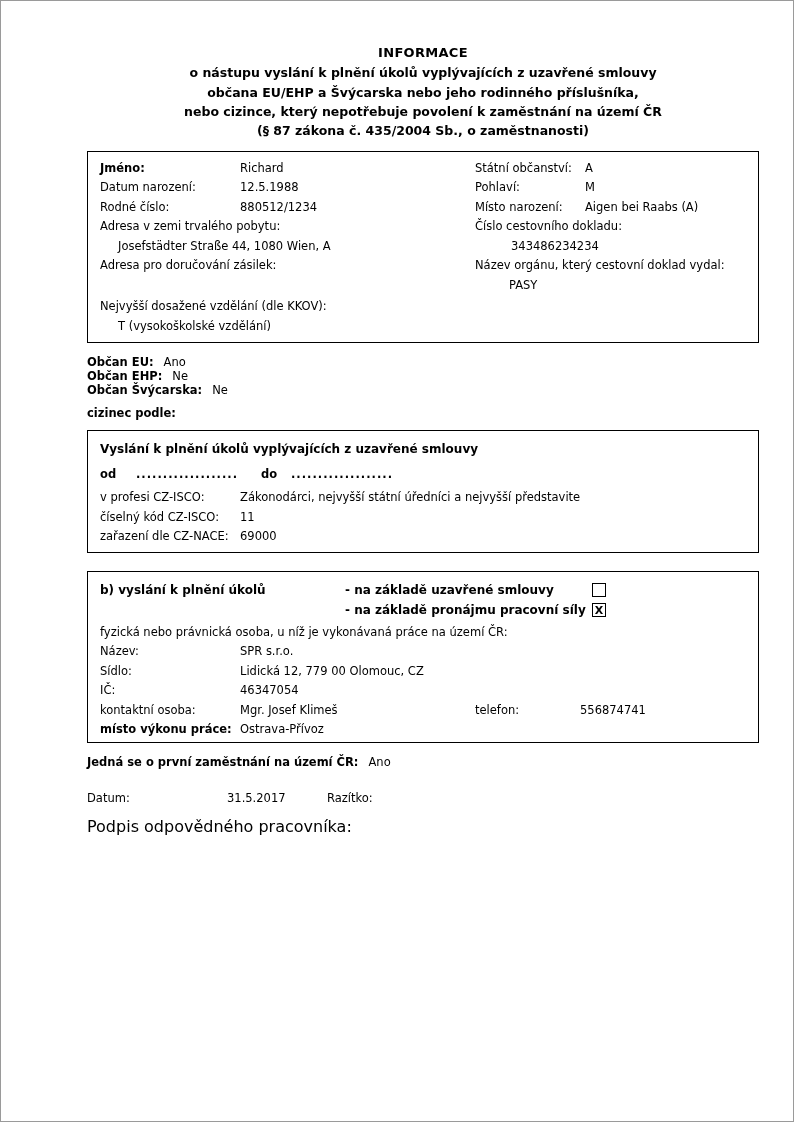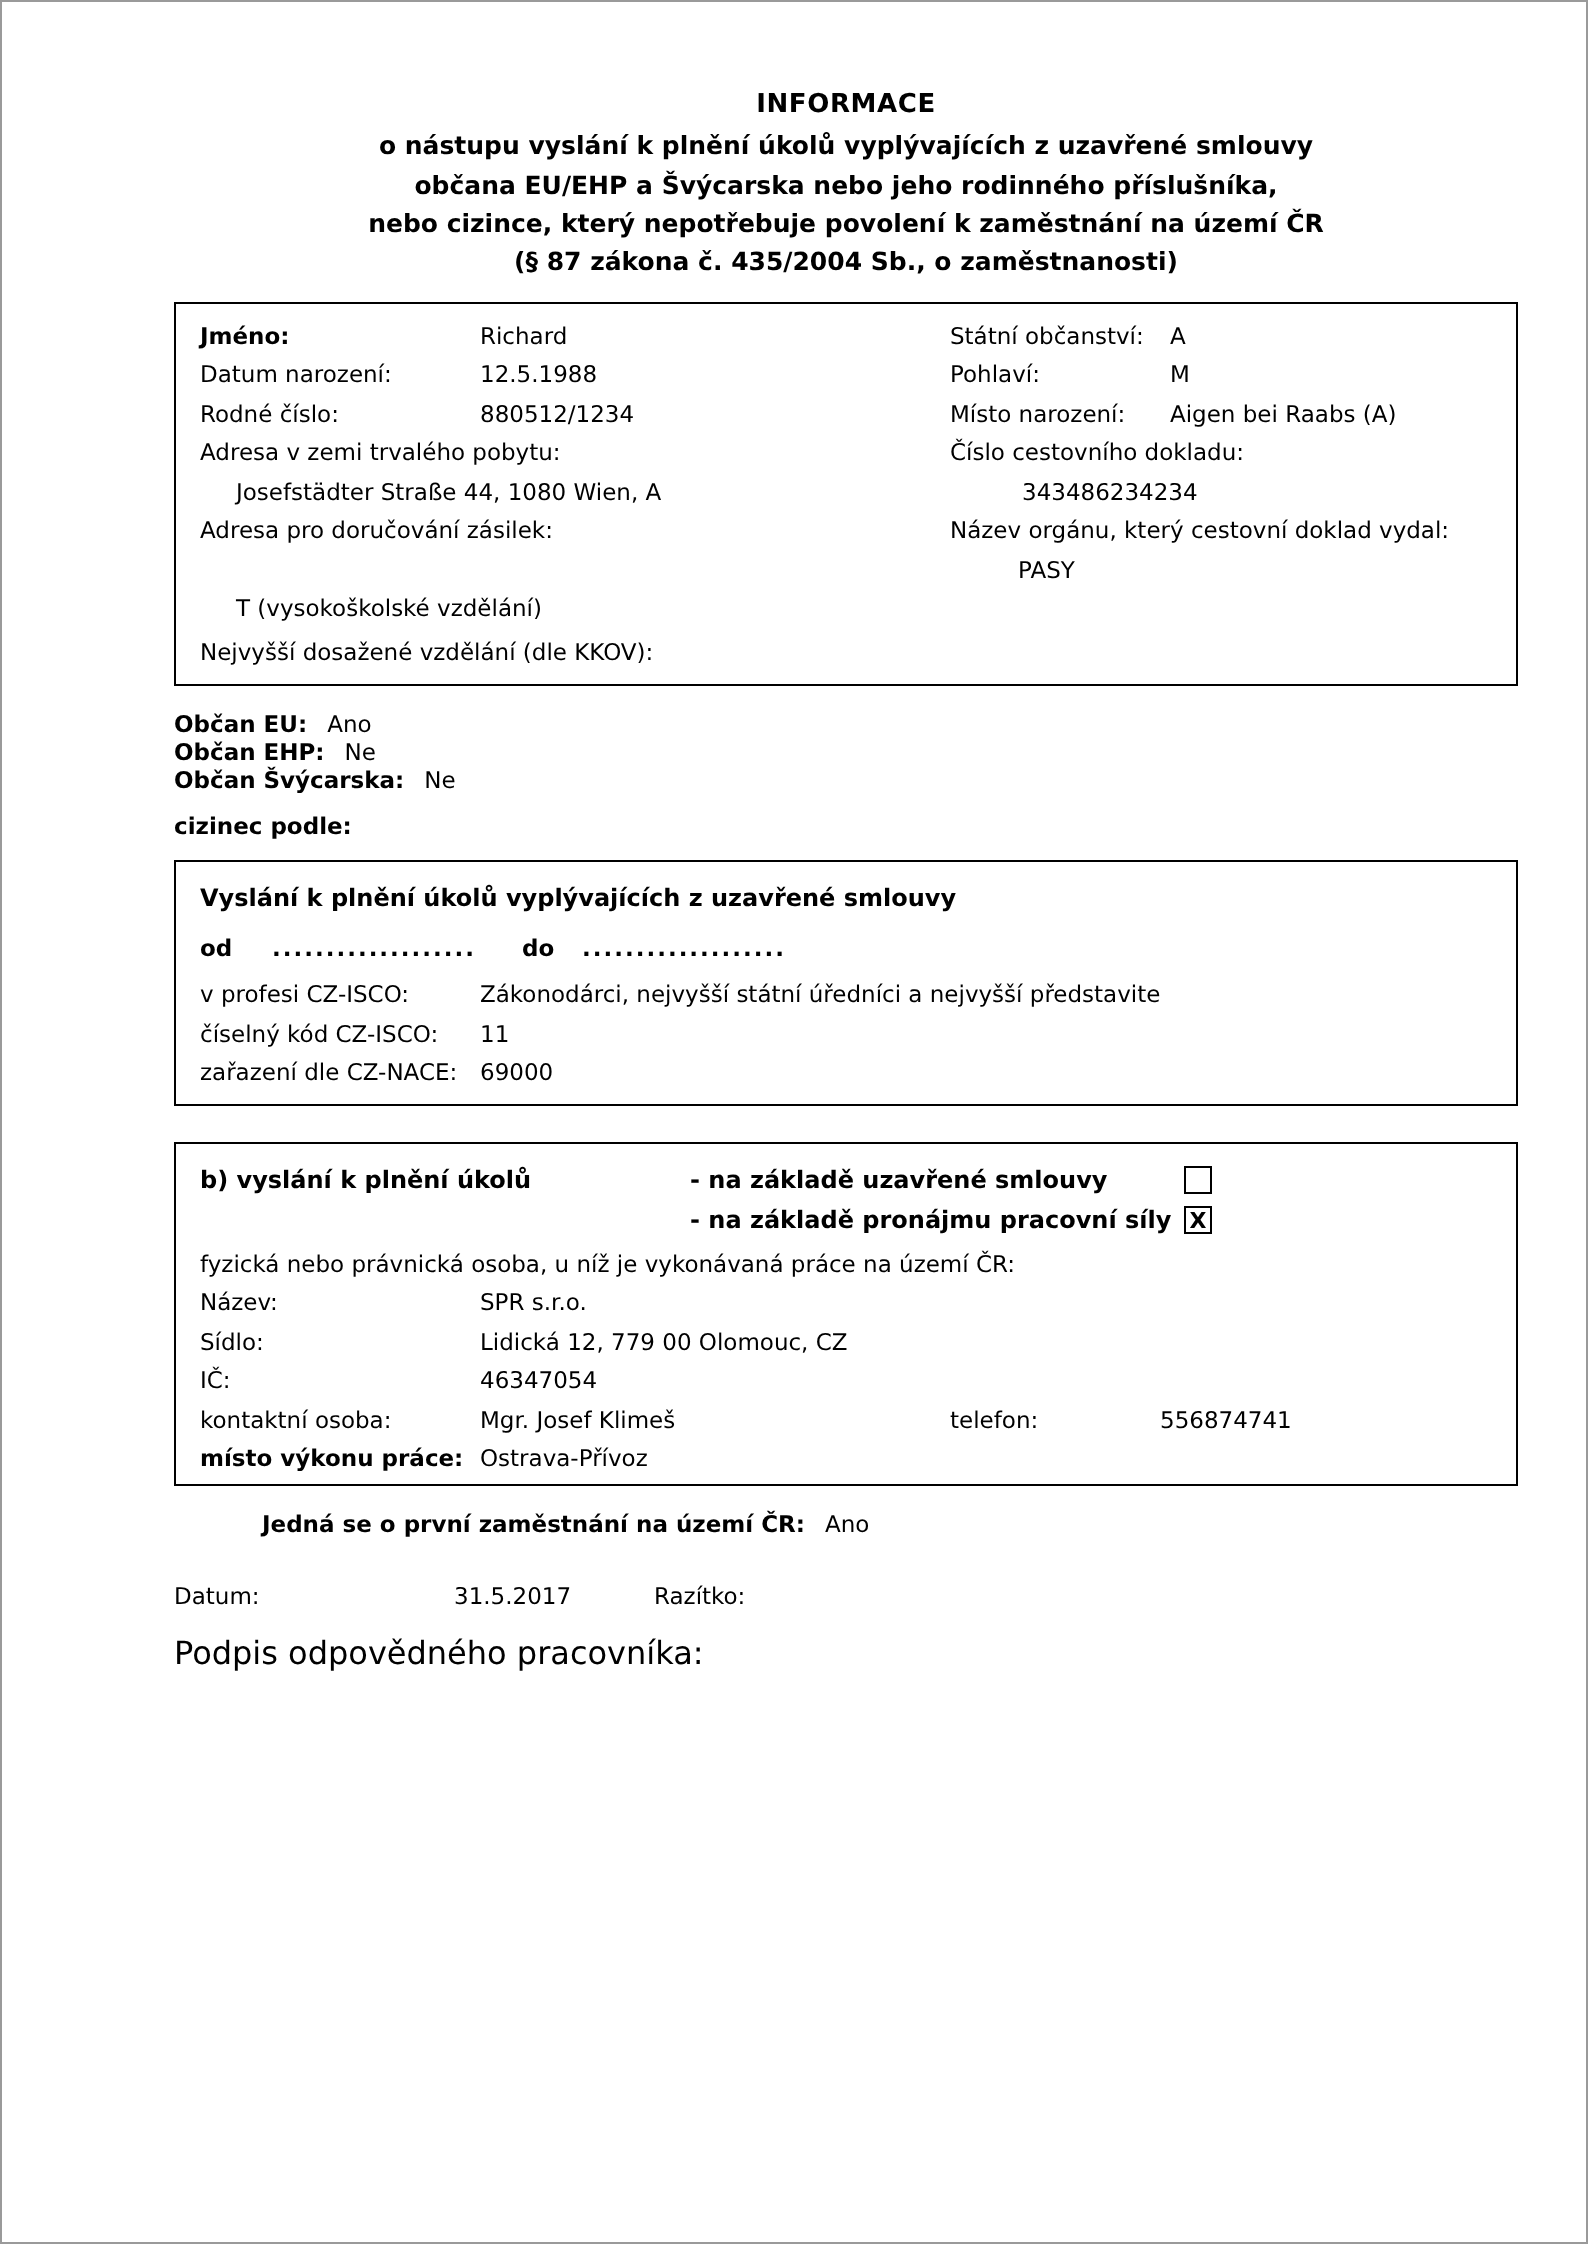--- a/index.html
+++ b/index.html
@@ -120,21 +120,20 @@
     vertical-align: -2px;
   }
   .emp-lbl { width: 140px; }
   .emp-val { width: 235px; }
   .tel-lbl { width: 105px; }
 
   .bottom-line {
     font-size: 11.5px;
     font-weight: bold;
     margin-top: 12px;
-    margin-left: 44px;
   }
   .foot-row {
     display: flex;
     font-size: 11.5px;
     margin-top: 14px;
   }
   .foot-row .fl { width: 140px; }
   .foot-row .fv { width: 100px; }
   .foot-row .fr { width: auto; }
   .foot-sign { font-size: 16px; margin-top: 12px; }
@@ -182,25 +181,25 @@
         <div class="val indent">343486234234</div>
       </div>
       <div class="row">
         <div class="lbl" style="width:375px;">Adresa pro doručování zásilek:</div>
         <div class="lbl">Název orgánu, který cestovní doklad vydal:</div>
       </div>
       <div class="row">
         <div class="val" style="width:375px;"></div>
         <div class="val indent" style="padding-left:34px;">PASY</div>
       </div>
-      <div class="row">
-        <div class="val indent">T (vysokoškolské vzdělání)</div>
-      </div>
       <div class="row" style="margin-top:10px;">
         <div class="lbl">Nejvyšší dosažené vzdělání (dle KKOV):</div>
+      </div>
+      <div class="row">
+        <div class="val indent">T (vysokoškolské vzdělání)</div>
       </div>
     </div>
 
     <div class="citizen-row">
       <div class="cz-item cz-a">
         <span class="cl">Občan EU:</span>
         <span class="cv">Ano</span>
       </div>
       <div class="cz-item cz-b">
         <span class="cl">Občan EHP:</span>

